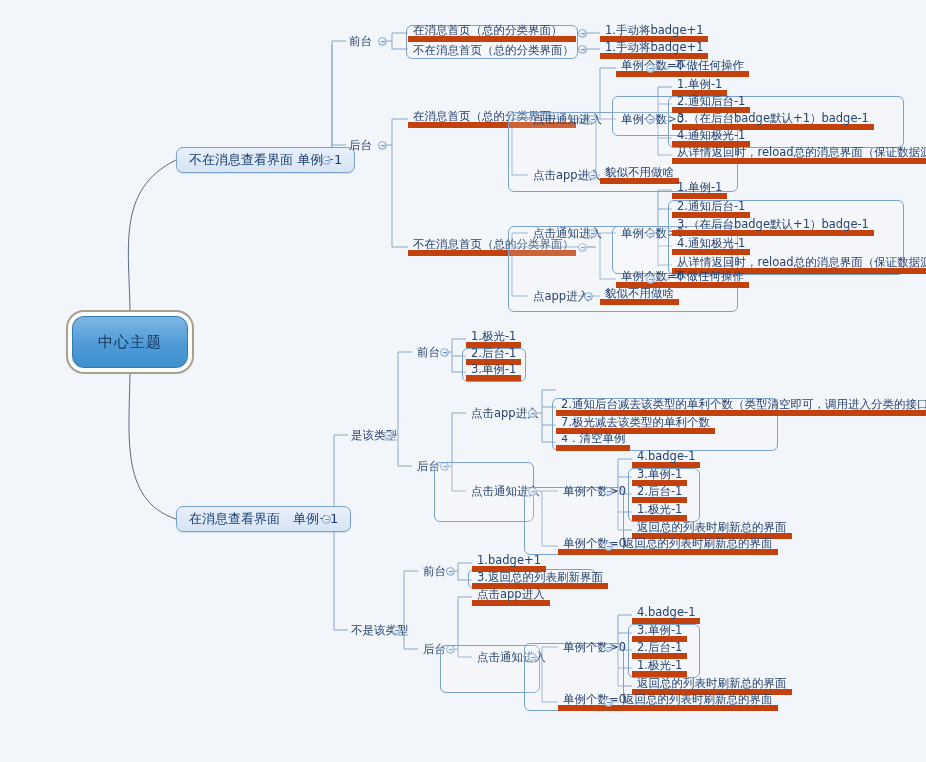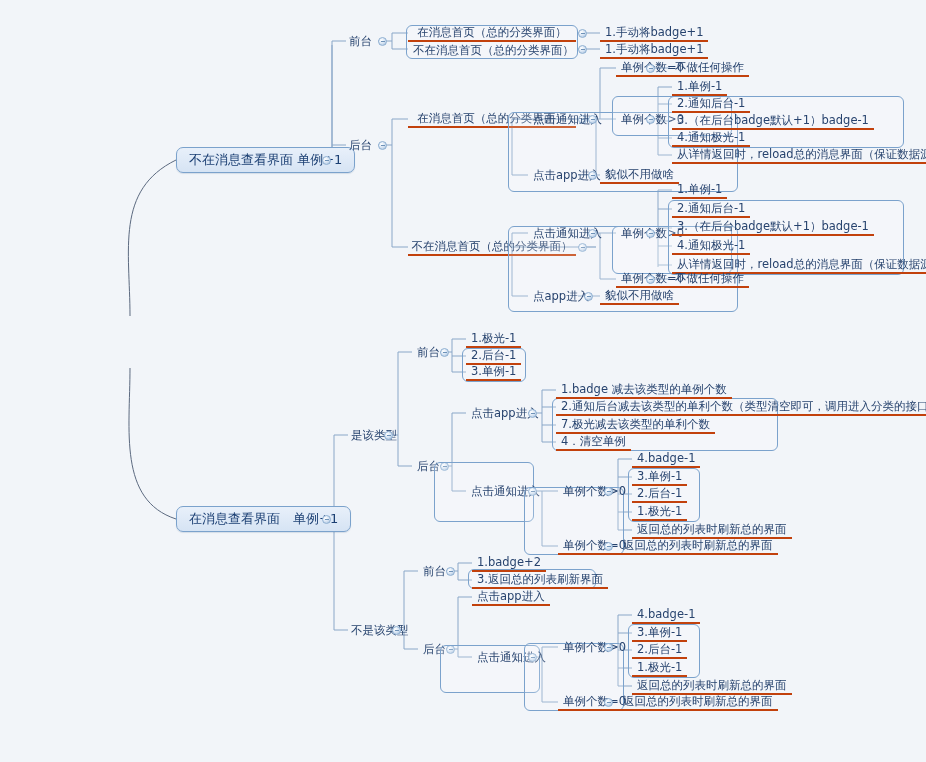--- a/index.html
+++ b/index.html
@@ -40,21 +40,21 @@
   }
 
   
   .leaf{
     color:#27436e;font-size:11.5px;
     padding:1px 5px 2px 5px;
     line-height:14px;
     height:17px;
     display:flex;align-items:center;
   }
-  .leaf.ul{border-bottom:2px solid #c2410c;justify-content:center;}
+  .leaf.ul{border-bottom:6px solid #c2410c;}
 
   
   .boxgroup{
     position:absolute;
     border:1px solid #7ba2cc;
     border-radius:6px;
     background:rgba(255,255,255,0.18);
     box-sizing:border-box;
   }
 
@@ -221,20 +221,23 @@
       <path d="M618,615 L632,615"></path>
       <path d="M618,633 L632,633"></path>
       <path d="M618,650 L632,650"></path>
       <path d="M618,668 L632,668"></path>
       <path d="M618,686 L632,686"></path>
 
       <path d="M604,702 L618,702"></path>
     </g>
   </svg>
 
+  <div class="node center-node">
+    <span>中心主题</span>
+  </div>
 
   <div class="node main-node" style="left:176px;top:147px;">
     <span>不在消息查看界面 单例+1</span>
   </div>
   <span class="bullet" style="left:322px;top:156px;"></span>
 
   <div class="node main-node" style="left:176px;top:506px;">
     <span>在消息查看界面　单例+1</span>
   </div>
   <span class="bullet" style="left:322px;top:515px;"></span>
@@ -391,30 +394,27 @@
   </div>
   <span class="bullet" style="left:440px;top:462px;"></span>
 
   <div class="boxgroup" style="left:434px;top:462px;width:100px;height:60px;"></div>
   <div class="node leaf" style="left:466px;top:405px;">
     <span>点击app进入</span>
   </div>
   <span class="bullet" style="left:528px;top:409px;"></span>
 
   <div class="boxgroup" style="left:552px;top:398px;width:226px;height:53px;"></div>
-  <div class="node leaf ul" style="left:556px;top:382px;">
-    <span>1.badge 减去该类型的单例个数</span>
-  </div>
   <div class="node leaf ul" style="left:556px;top:399px;">
     <span>2.通知后台减去该类型的单利个数（类型清空即可，调用进入分类的接口）</span>
   </div>
   <div class="node leaf ul" style="left:556px;top:417px;">
     <span>7.极光减去该类型的单利个数</span>
   </div>
-  <div class="node leaf ul" style="left:556px;top:434px;">
+  <div class="node leaf ul" style="left:556px;top:434px;font-family:Liberation Mono, monospace;">
     <span>4．清空单例</span>
   </div>
 
   <div class="node leaf" style="left:466px;top:483px;">
     <span>点击通知进入</span>
   </div>
   <span class="bullet" style="left:528px;top:487px;"></span>
 
   <div class="boxgroup" style="left:524px;top:487px;width:100px;height:68px;"></div>
   <div class="node leaf" style="left:558px;top:483px;">
@@ -452,21 +452,21 @@
   </div>
   <span class="bullet" style="left:392px;top:626px;"></span>
 
   <div class="node leaf" style="left:418px;top:563px;">
     <span>前台</span>
   </div>
   <span class="bullet" style="left:446px;top:567px;"></span>
 
   <div class="boxgroup" style="left:468px;top:569px;width:128px;height:20px;"></div>
   <div class="node leaf ul" style="left:472px;top:555px;">
-    <span>1.badge+2</span>
+    <span>1.badge+1</span>
   </div>
   <div class="node leaf ul" style="left:472px;top:572px;">
     <span>3.返回总的列表刷新界面</span>
   </div>
 
   <div class="node leaf" style="left:418px;top:641px;">
     <span>后台</span>
   </div>
   <span class="bullet" style="left:446px;top:645px;"></span>
 

